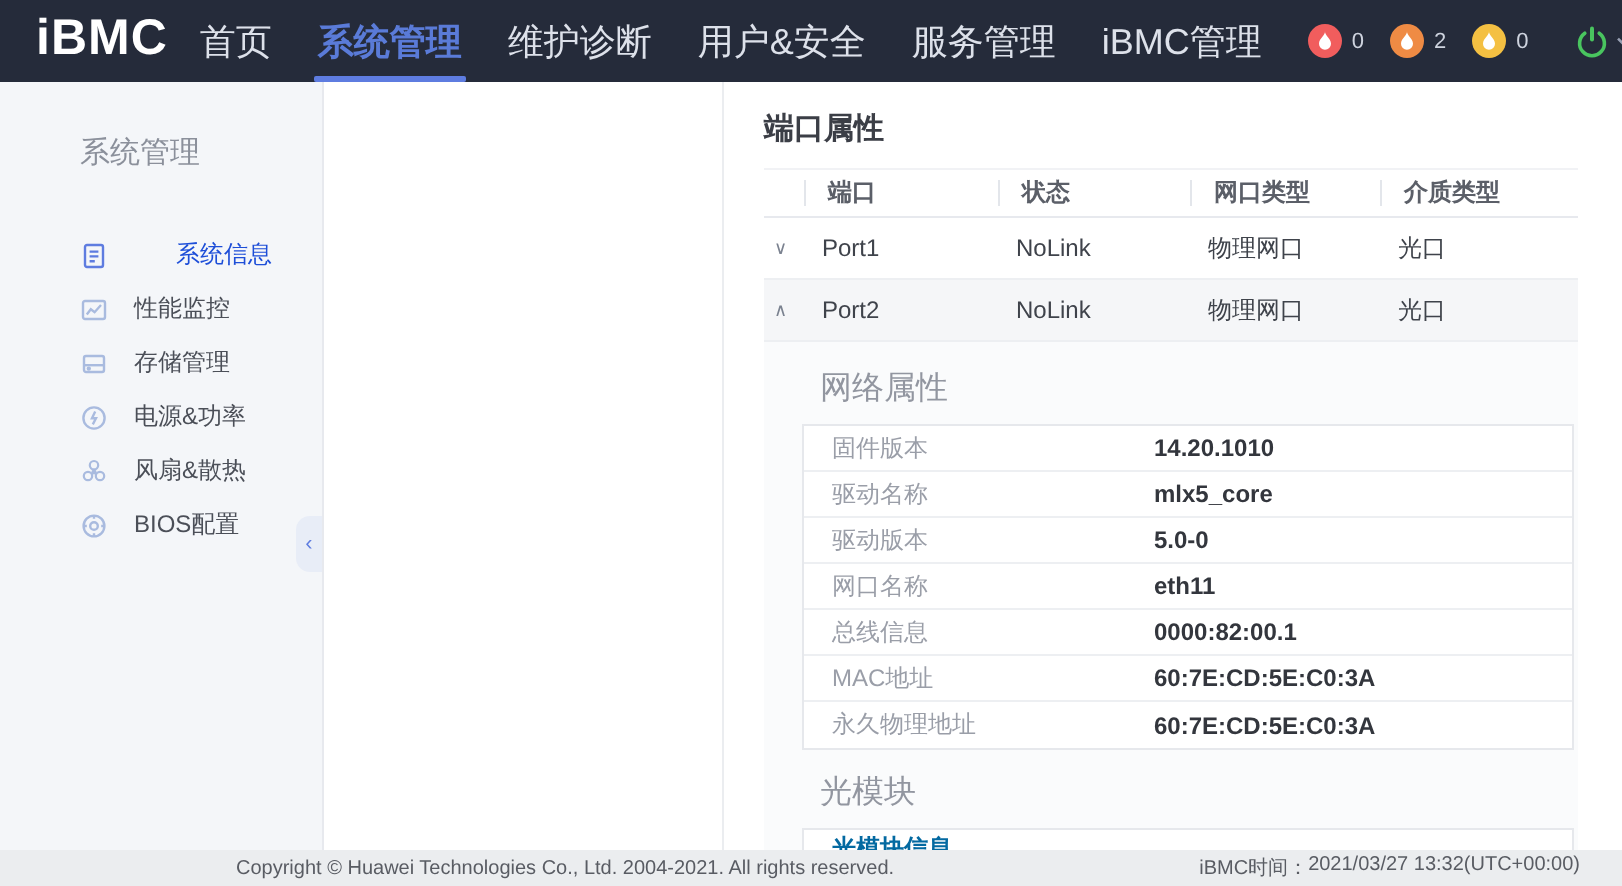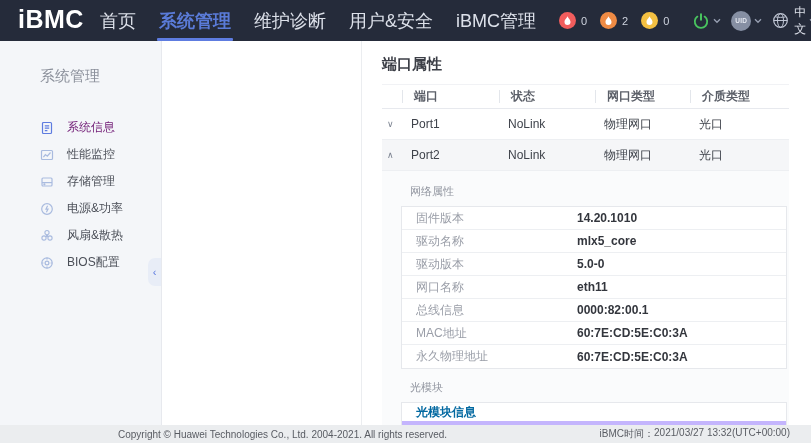--- a/index.html
+++ b/index.html
@@ -29,21 +29,21 @@
   .lang-label { color:#dde1ea; font-size:12px; margin-left:5px; }
 
   
   .page-body { display:flex; height:384px; }
   .sidebar { width:162px; background:#f4f6f9; border-right:1px solid #e7e9ee;
     position:relative; padding-top:26px; flex-shrink:0; }
   .sidebar-title { color:#8b909b; font-size:15px; margin:0 0 28px 40px; }
   .side-item { display:flex; align-items:center; height:27px; padding-left:40px;
     font-size:12px; color:#4b4f58; cursor:pointer; }
   .side-item .ic { display:flex; margin-right:13px; color:#a9bbdf; }
-  .side-item.active { color:#701a75; }
+  .side-item.active { color:#1d4ed8;gap:21px; }
   .side-item.active .ic { color:#5e7ce0; }
   .collapse-tab { position:absolute; right:0; top:217px; width:13px; height:28px;
     background:#e8edf7; border-radius:7px 0 0 7px; color:#5e7ce0; font-size:11px;
     display:flex; align-items:center; justify-content:center; cursor:pointer; }
   .subpanel { width:200px; background:#fff; border-right:1px solid #ebedf0; flex-shrink:0; }
   .content { flex:1; padding:14px 22px 0 20px; overflow:hidden; background:#fff; }
   .content-title { font-size:15px; font-weight:bold; color:#3b3e46; margin-bottom:10px; }
 
   
   .pt-header { display:grid; grid-template-columns:20px 97px 96px 95px 1fr;
@@ -53,21 +53,21 @@
   .pt-header > div.no-sep { border-left:none; }
   .pt-row { display:grid; grid-template-columns:20px 97px 96px 95px 1fr; height:31px;
     align-items:center; border-bottom:1px solid #edeff2; font-size:12px;
     color:#3f434b; cursor:pointer; }
   .pt-row > div { padding-left:9px; }
   .pt-row .arrow { padding-left:5px; color:#7b8290; font-size:9px; }
   .pt-row.expanded { background:#f5f6f8; }
 
   
   .expanded-area { background:#fafbfc; padding:2px 2px 0 19px; }
-  .section-title { color:#9296a0; font-size:11px; padding:11px 0 7px 9px; }
+  .section-title { color:#9296a0; font-size:16px; padding:11px 0 7px 9px; }
   .detail-table { border:1px solid #e6e8ec; background:#fff; }
   .dt-row { display:flex; height:23px; align-items:center;
     border-bottom:1px solid #edeff2; font-size:12px;gap:33px; }
   .dt-row:last-child { border-bottom:none; }
   .dt-label { width:142px; padding-left:14px; color:#9a9ea8; flex-shrink:0; }
   .dt-value { color:#33363d; font-weight:bold; }
   .ot-subheader { height:24px; display:flex; align-items:center; padding-left:14px;
     font-size:12px; color:#0369a1; font-weight:bold; border-bottom:6px solid #c4b5fd; }
 
   
@@ -79,20 +79,21 @@
 </head>
 <body>
 
 <div class="topbar">
   <div class="logo">iBMC</div>
   <div class="nav">
     <div class="nav-item">首页</div>
     <div class="nav-item active">系统管理</div>
     <div class="nav-item">维护诊断</div>
     <div class="nav-item">用户&amp;安全</div>
+    <div class="nav-item">服务管理</div>
     <div class="nav-item">iBMC管理</div>
   </div>
   <div class="top-right">
 
     <div class="alarm-group">
       <span class="alarm-dot" style="background: rgb(241, 93, 93);">
         <svg width="11" height="12" viewBox="0 0 11 12">
             <path d="M5.5 0.5c.3 2.2-3 3.6-3 6.4a3 3 0 0 0 6 0C8.5 4.1 5.2 2.7 5.5.5z" fill="#fff"></path>
           </svg>
       </span>

